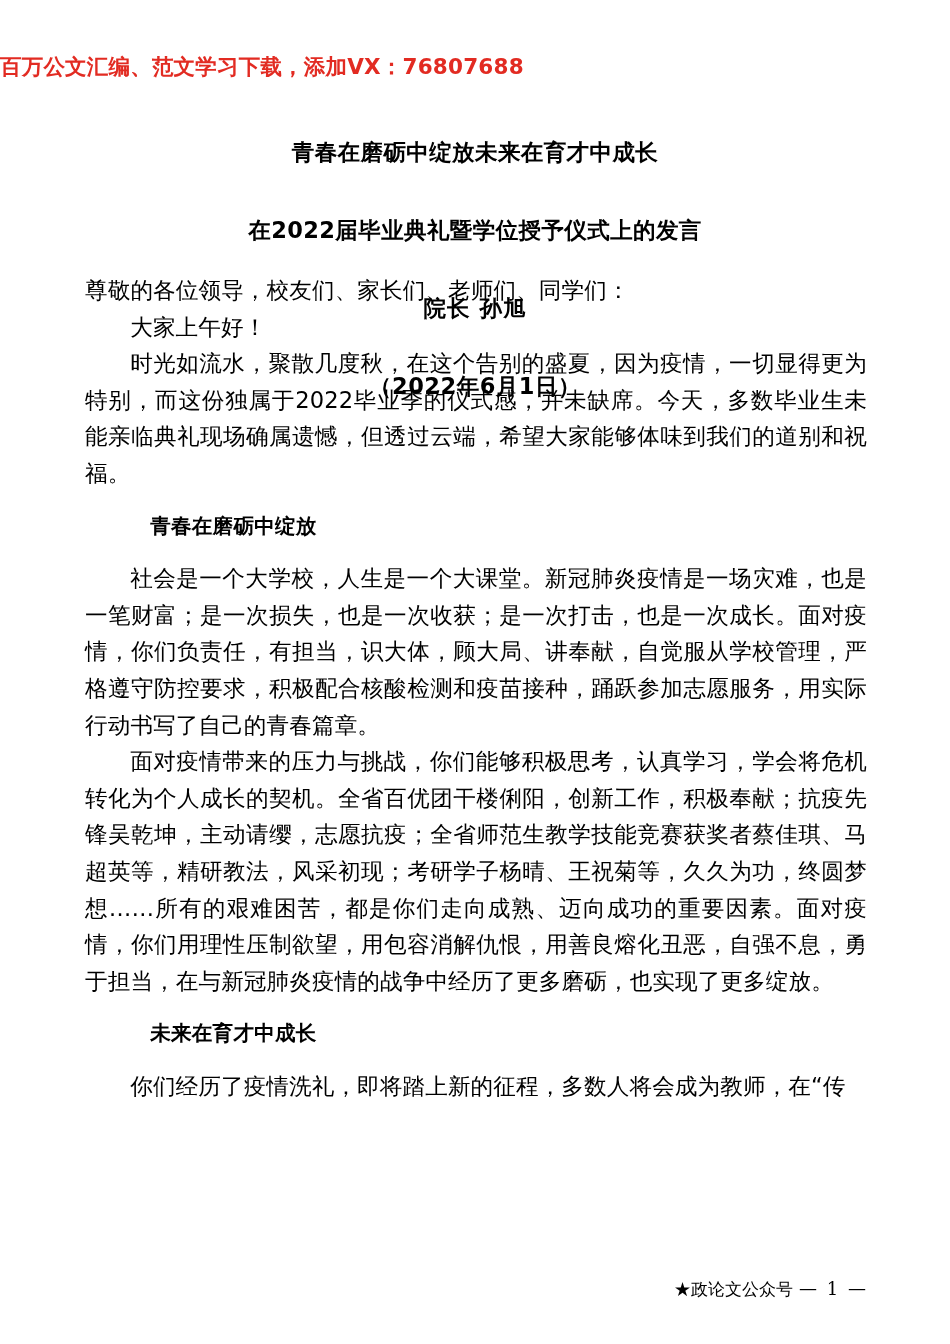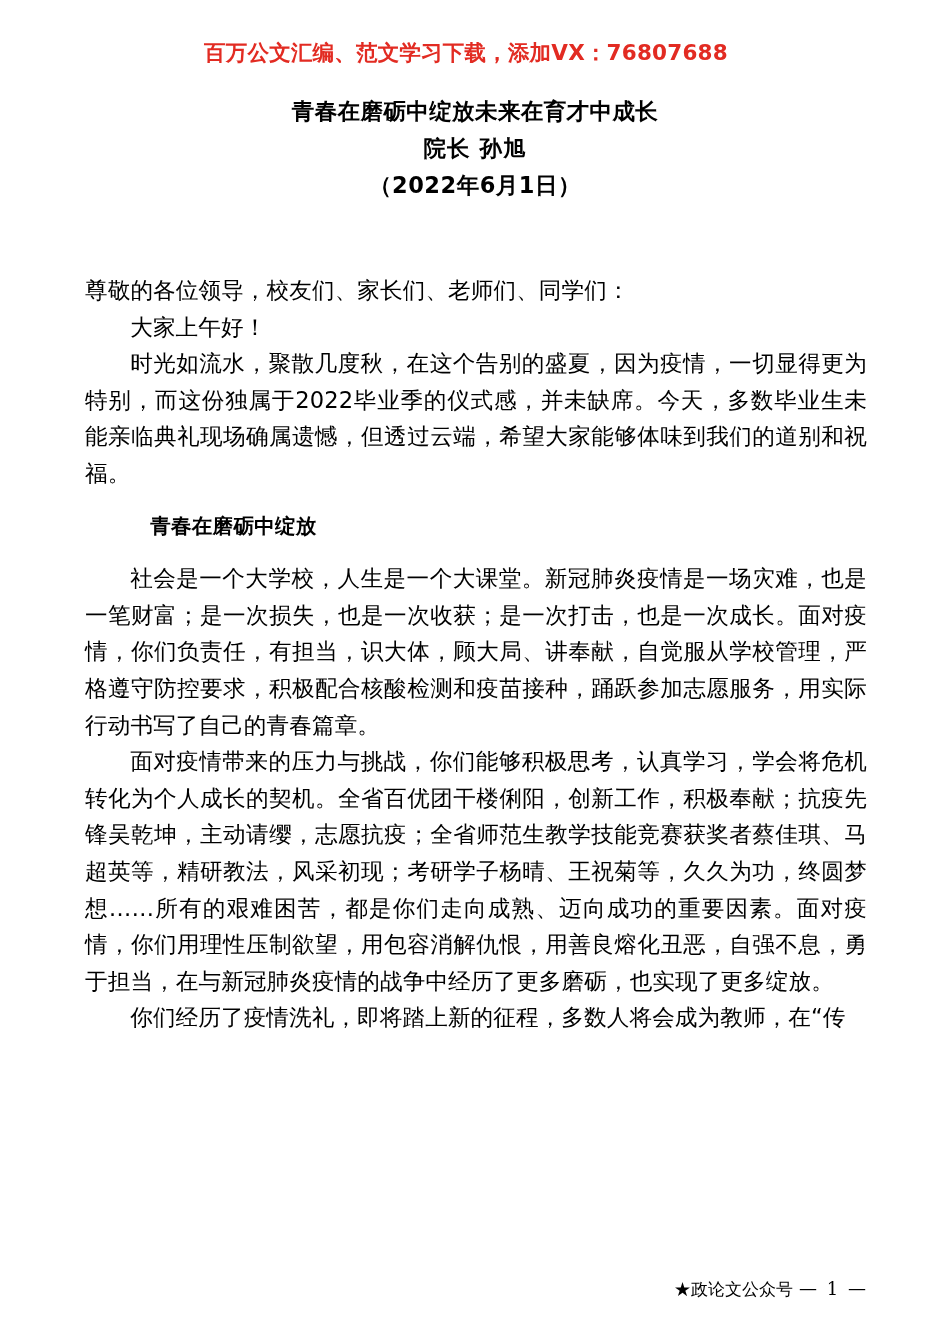--- a/index.html
+++ b/index.html
@@ -19,24 +19,24 @@
     height: 1344px;
     margin: 0 auto;
     background: #ffffff;
     overflow: hidden;
     box-sizing: border-box;
   }
 
   
   .promo-banner {
     position: absolute;
-    top: 38px;
+    top: 52px;
     left: 0;
     width: 932px;
-    text-align: center;
+    text-align: left;
     font-size: 21.5px;
     font-weight: bold;
     letter-spacing: 0.2px;
     line-height: 30px;
     white-space: nowrap;
   }
 
   
   .title-block {
     position: absolute;
@@ -44,20 +44,21 @@
     left: 0;
     width: 950px;
     text-align: center;
   }
   .title-line {
     font-size: 22.5px;
     font-weight: bold;
     line-height: 37px;
     letter-spacing: 0.4px;
     white-space: nowrap;
+    margin-top: 41px;
   }
   .title-line.author {
     letter-spacing: 1px;
   }
   .title-line.date {
     font-weight: bold;
     letter-spacing: 0.5px;
   }
 
   
@@ -113,31 +114,33 @@
 </style>
 </head>
 <body>
 
 <div class="page">
 
   <div class="promo-banner" style="color:#e22b22">百万公文汇编、范文学习下载，添加VX：76807688</div>
 
   <div class="title-block">
     <div class="title-line">青春在磨砺中绽放未来在育才中成长</div>
+    <div class="title-line">在2022届毕业典礼暨学位授予仪式上的发言</div>
     <div class="title-line author">院长 孙旭</div>
     <div class="title-line date">（2022年6月1日）</div>
   </div>
 
   <div class="body-block">
     <p class="para">尊敬的各位领导，校友们、家长们、老师们、同学们：</p>
     <p class="para indent">大家上午好！</p>
     <p class="para indent">时光如流水，聚散几度秋，在这个告别的盛夏，因为疫情，一切显得更为特别，而这份独属于2022毕业季的仪式感，并未缺席。今天，多数毕业生未能亲临典礼现场确属遗憾，但透过云端，希望大家能够体味到我们的道别和祝福。</p>
     <p class="subhead">青春在磨砺中绽放</p>
     <p class="para indent">社会是一个大学校，人生是一个大课堂。新冠肺炎疫情是一场灾难，也是一笔财富；是一次损失，也是一次收获；是一次打击，也是一次成长。面对疫情，你们负责任，有担当，识大体，顾大局、讲奉献，自觉服从学校管理，严格遵守防控要求，积极配合核酸检测和疫苗接种，踊跃参加志愿服务，用实际行动书写了自己的青春篇章。</p>
     <p class="para indent">面对疫情带来的压力与挑战，你们能够积极思考，认真学习，学会将危机转化为个人成长的契机。全省百优团干楼俐阳，创新工作，积极奉献；抗疫先锋吴乾坤，主动请缨，志愿抗疫；全省师范生教学技能竞赛获奖者蔡佳琪、马超英等，精研教法，风采初现；考研学子杨晴、王祝菊等，久久为功，终圆梦想……所有的艰难困苦，都是你们走向成熟、迈向成功的重要因素。面对疫情，你们用理性压制欲望，用包容消解仇恨，用善良熔化丑恶，自强不息，勇于担当，在与新冠肺炎疫情的战争中经历了更多磨砺，也实现了更多绽放。</p>
+    <p class="subhead">未来在育才中成长</p>
     <p class="para indent">你们经历了疫情洗礼，即将踏上新的征程，多数人将会成为教师，在“传</p>
   </div>
 
   <div class="footer">
     <span class="mark">★政论文公众号</span><span class="pageno">— 1 —</span>
   </div>
 
 </div>
 
 </body></html>

